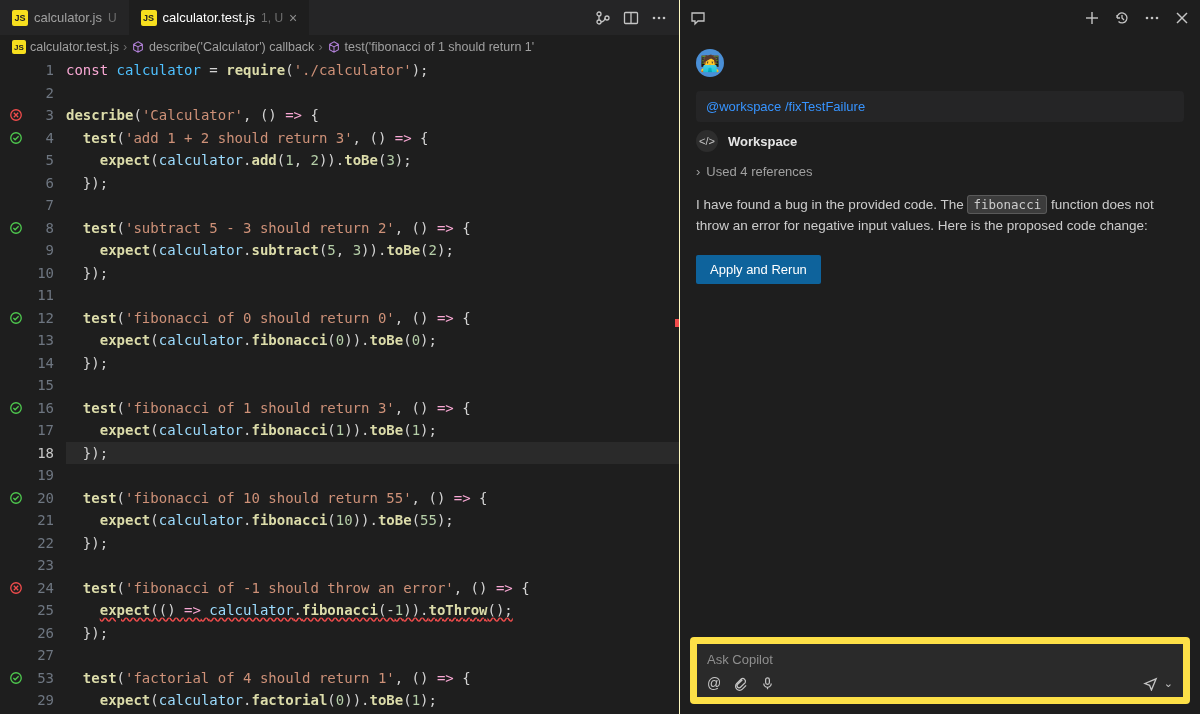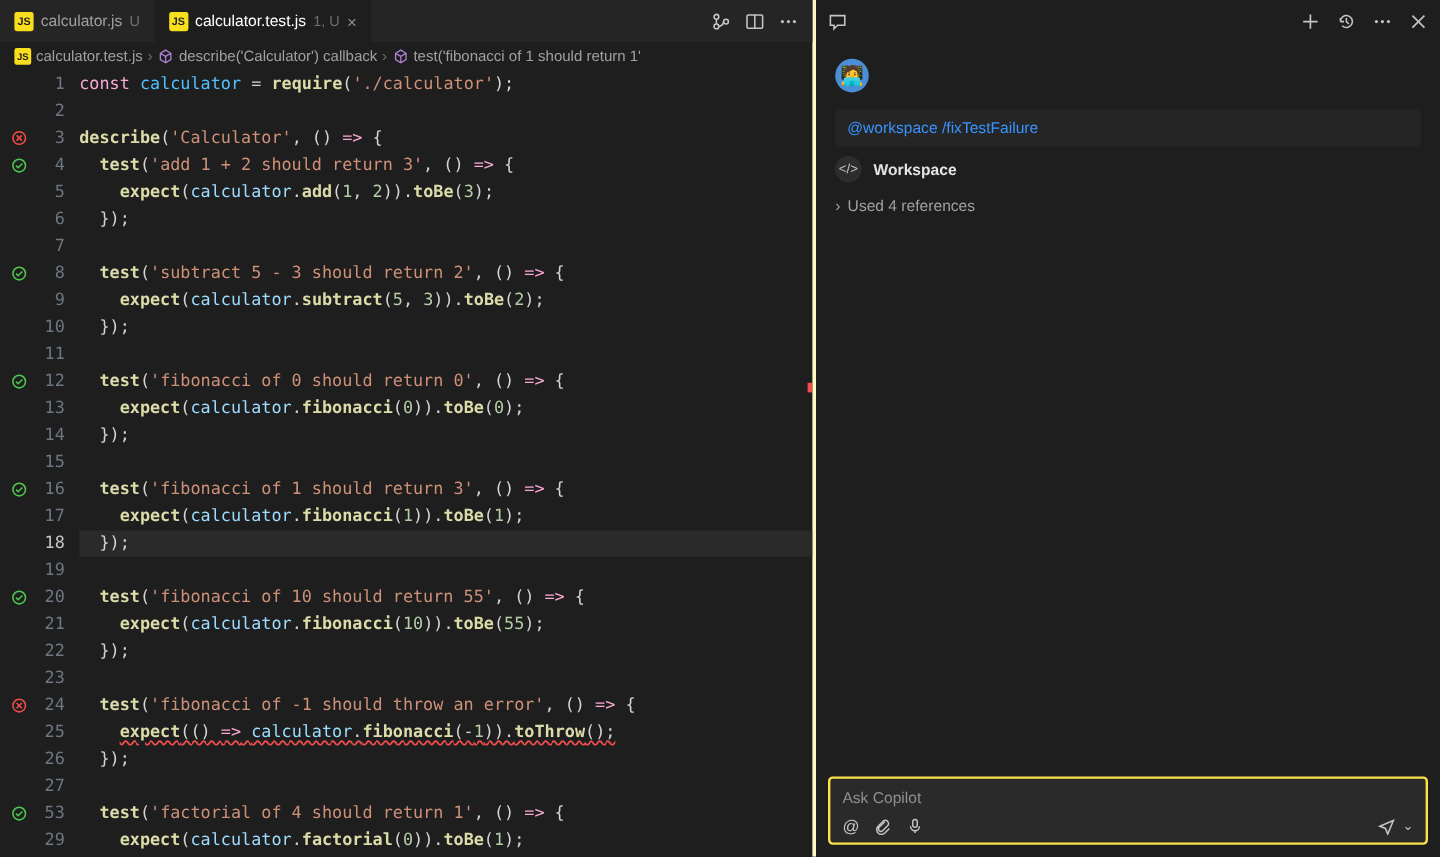--- a/index.html
+++ b/index.html
@@ -10,21 +10,21 @@
   font-size: 13px;
   width: 1200px;
   height: 714px;
   overflow: hidden;
   display: flex;
 }
 .editor-pane {
   width: 680px;
   display: flex;
   flex-direction: column;
-  border-right: 3px solid #fef9c3;
+  border-right: 1px solid #fef9c3;
 }
 .chat-pane {
   flex: 1;
   display: flex;
   flex-direction: column;
   background: #1e1e1e;
 }
 .tab-bar {
   display: flex;
   align-items: center;
@@ -202,21 +202,21 @@
   color: #fff;
   border: none;
   padding: 7px 14px;
   font-size: 13px;
   border-radius: 2px;
   cursor: pointer;
 }
 .chat-input-wrap {
   margin: 10px;
   background: #2a2a2a;
-  border: 2px solid #fde047;
+  border: 7px solid #fde047;
   border-radius: 4px;
   padding: 8px 10px 6px;
 }
 .chat-input-placeholder {
   color: #8f8f8f;
   font-size: 13px;
   margin-bottom: 8px;
 }
 .chat-input-icons {
   display: flex;
@@ -480,21 +480,25 @@
     <div class="ws-header">
       <div class="ws-icon">&lt;/&gt;</div>
       <div class="ws-name">Workspace</div>
     </div>
 
     <div class="refs">
       <span>›</span>
       <span>Used 4 references</span>
     </div>
 
-
+    <div class="chat-msg">
+      <span>I have found a bug in the provided code. The </span><span class="chat-code">fibonacci</span><span> function does not throw an error for negative input values. Here is the proposed code change:</span>
+    </div>
+
+    <button class="apply-btn">Apply and Rerun</button>
   </div>
 
   <div class="chat-input-wrap">
     <div class="chat-input-placeholder">Ask Copilot</div>
     <div class="chat-input-icons">
       <span class="icon-btn" style="font-size:14px">@</span>
       <span class="icon-btn">
         <svg viewBox="0 0 16 16" fill="none" stroke="currentColor" stroke-width="1.3">
             <path d="M10 4l-5 5a2 2 0 0 0 3 3l5-5a3 3 0 0 0-4-4l-5 5a4 4 0 0 0 6 6l4-4"></path>
           </svg>

